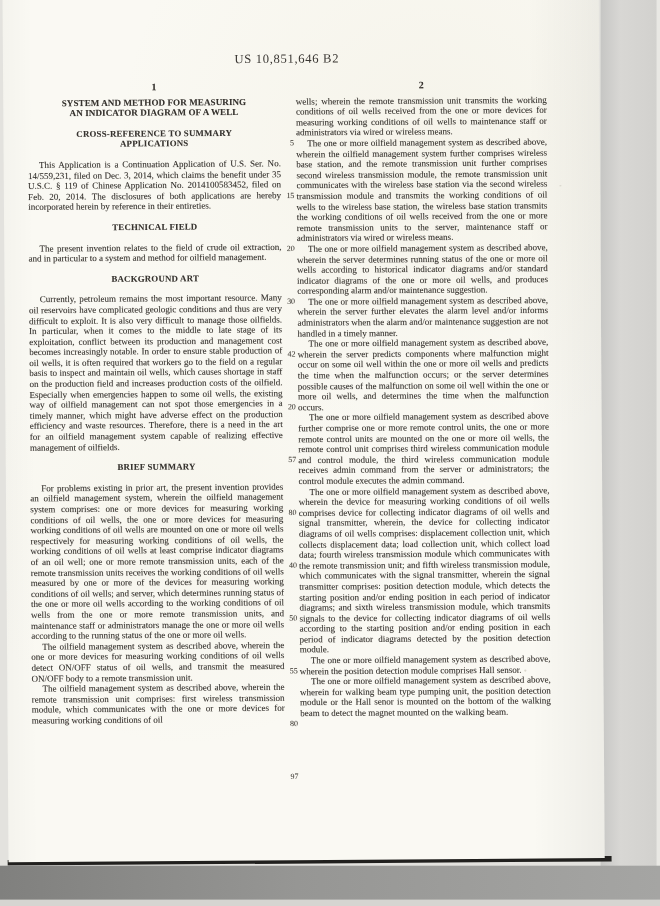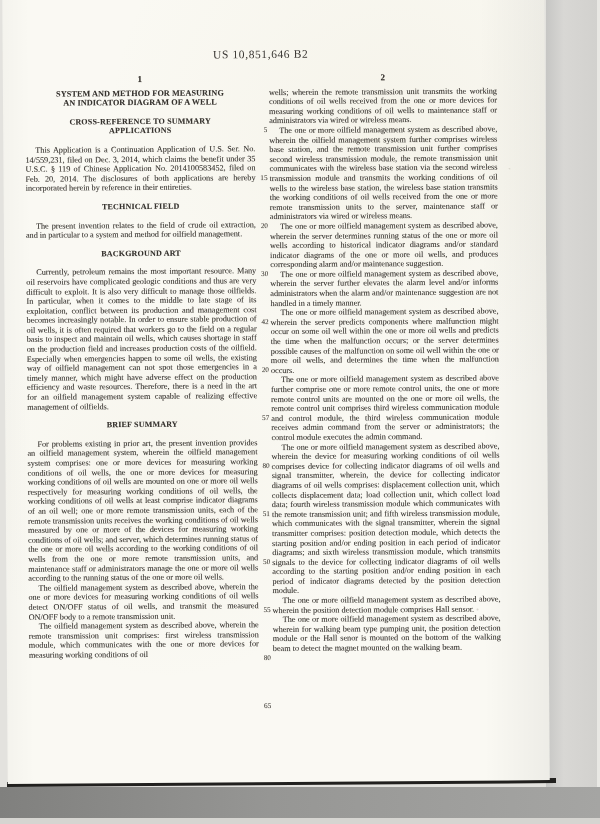--- a/index.html
+++ b/index.html
@@ -95,25 +95,25 @@
 
       <div class="gutter">
         <span style="top:52px">5</span>
         <span style="top:100px">15</span>
         <span style="top:148px">20</span>
         <span style="top:196px">30</span>
         <span style="top:244px">42</span>
         <span style="top:292px">20</span>
         <span style="top:340px">57</span>
         <span style="top:388px">80</span>
-        <span style="top:436px">51</span>
+        <span style="top:436px">40</span>
         <span style="top:484px">50</span>
         <span style="top:532px">55</span>
         <span style="top:580px">80</span>
-        <span style="top:628px">65</span>
+        <span style="top:628px">97</span>
       </div>
 
       <div class="col col-right">
         <div class="col-num">2</div>
         <p class="no-indent">wells; wherein the remote transmission unit transmits the working conditions of oil wells received from the one or more devices for measuring working conditions of oil wells to maintenance staff or administrators via wired or wireless means.</p>
         <p>The one or more oilfield management system as described above, wherein the oilfield management system further comprises wireless base station, and the remote transmission unit further comprises second wireless transmission module, the remote transmission unit communicates with the wireless base station via the second wireless transmission module and transmits the working conditions of oil wells to the wireless base station, the wireless base station transmits the working conditions of oil wells received from the one or more remote transmission units to the server, maintenance staff or administrators via wired or wireless means.</p>
         <p>The one or more oilfield management system as described above, wherein the server determines running status of the one or more oil wells according to historical indicator diagrams and/or standard indicator diagrams of the one or more oil wells, and produces corresponding alarm and/or maintenance suggestion.</p>
         <p>The one or more oilfield management system as described above, wherein the server further elevates the alarm level and/or informs administrators when the alarm and/or maintenance suggestion are not handled in a timely manner.</p>
         <p>The one or more oilfield management system as described above, wherein the server predicts components where malfunction might occur on some oil well within the one or more oil wells and predicts the time when the malfunction occurs; or the server determines possible causes of the malfunction on some oil well within the one or more oil wells, and determines the time when the malfunction occurs.</p>
         <p>The one or more oilfield management system as described above further comprise one or more remote control units, the one or more remote control units are mounted on the one or more oil wells, the remote control unit comprises third wireless communication module and control module, the third wireless communication module receives admin command from the server or administrators; the control module executes the admin command.</p>

